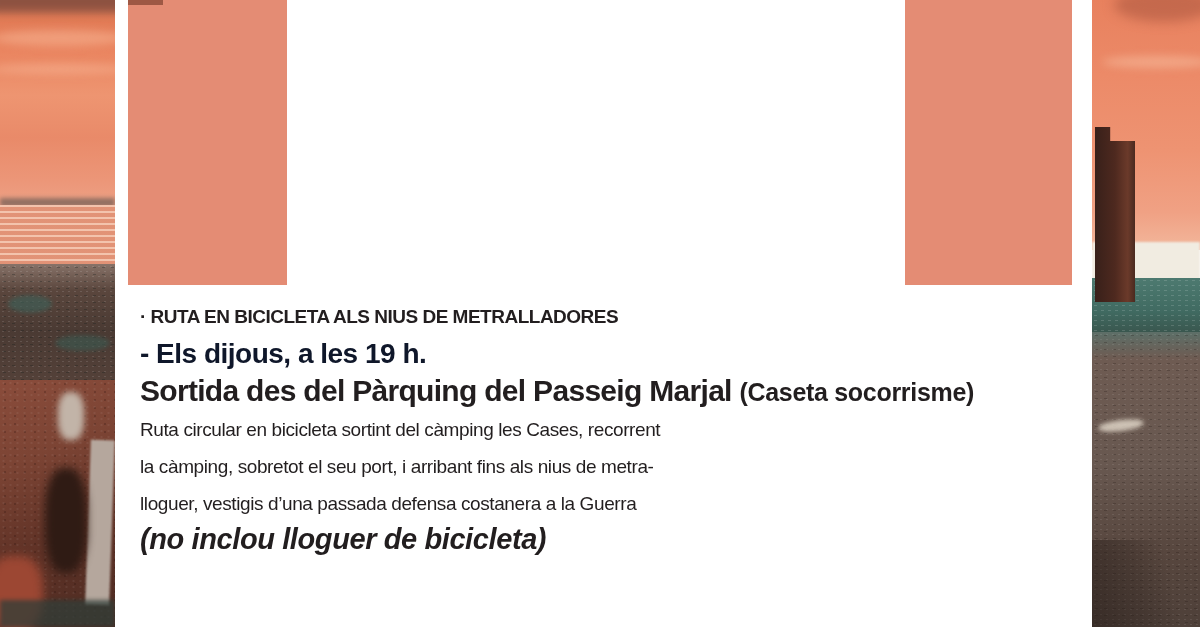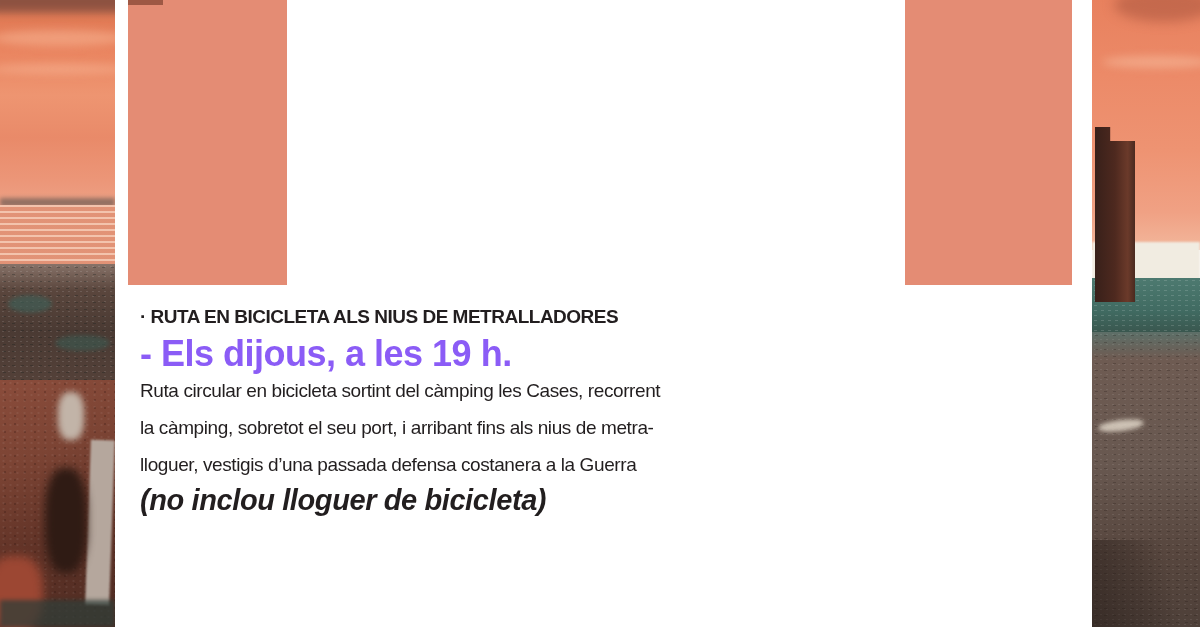--- a/index.html
+++ b/index.html
@@ -96,21 +96,21 @@
     transform:scaleX(.8);transform-origin:top left;white-space:nowrap;}
 
   .badge{left:182px;top:224px;width:255px;height:44px;border:3px solid #ffffff;
     display:flex;align-items:center;justify-content:center;}
   .badge-label{position:static;color:#ffffff;font-weight:bold;font-size:21px;letter-spacing:.5px;white-space:nowrap;}
 
   
   .content{left:140px;top:285px;width:945px;height:342px;padding-top:13px;color:#221e1f;}
   .content > div{position:static;white-space:nowrap;}
   .ln-heading{font-weight:bold;font-size:19px;line-height:37px;letter-spacing:-.5px;}
-  .ln-schedule{font-weight:bold;font-size:36px;line-height:37px;color:#8b5cf6;letter-spacing:-.5px;}
+  .ln-schedule{font-weight:bold;font-size:28px;line-height:37px;color:#0f172a;letter-spacing:-.5px;}
   .ln-departure{font-weight:bold;font-size:30px;line-height:37px;letter-spacing:-.7px;}
   .ln-departure .small{font-size:25px;letter-spacing:-.3px;}
   .ln-body{font-weight:normal;font-size:19px;line-height:37px;letter-spacing:-.4px;}
   .ln-body .red{font-weight:bold;color:#d23a2b;}
   .ln-price{font-weight:bold;font-size:30px;line-height:36px;letter-spacing:-.5px;}
   .ln-note{font-weight:bold;font-style:italic;font-size:29px;line-height:34px;letter-spacing:-.4px;}
   span[data-name]{position:static;}
 </style>
 </head>
 <body>
@@ -154,19 +154,22 @@
 
 
     <div class="badge" data-name="date-badge">
       <span class="badge-label" data-name="date-badge-label">JULIOL - AGOST 2021</span>
     </div>
   </div>
 
   <div class="content" data-name="event-details">
     <div class="ln-heading" data-name="event-heading">· RUTA EN BICICLETA ALS NIUS DE METRALLADORES</div>
     <div class="ln-schedule" data-name="event-schedule">- Els dijous, a les 19 h.</div>
+    <div class="ln-departure" data-name="event-departure">
+      <span data-name="departure-text">Sortida des del Pàrquing del Passeig Marjal </span><span class="small" data-name="departure-note">(Caseta socorrisme)</span>
+    </div>
     <div class="ln-body" data-name="event-description-line">Ruta circular en bicicleta sortint del càmping les Cases, recorrent</div>
     <div class="ln-body" data-name="event-description-line">la càmping, sobretot el seu port, i arribant fins als nius de metra-</div>
     <div class="ln-body" data-name="event-description-line">lloguer, vestigis d’una passada defensa costanera a la Guerra</div>
     <div class="ln-note" data-name="event-note">(no inclou lloguer de bicicleta)</div>
   </div>
 
 </div>
 
 </body></html>

